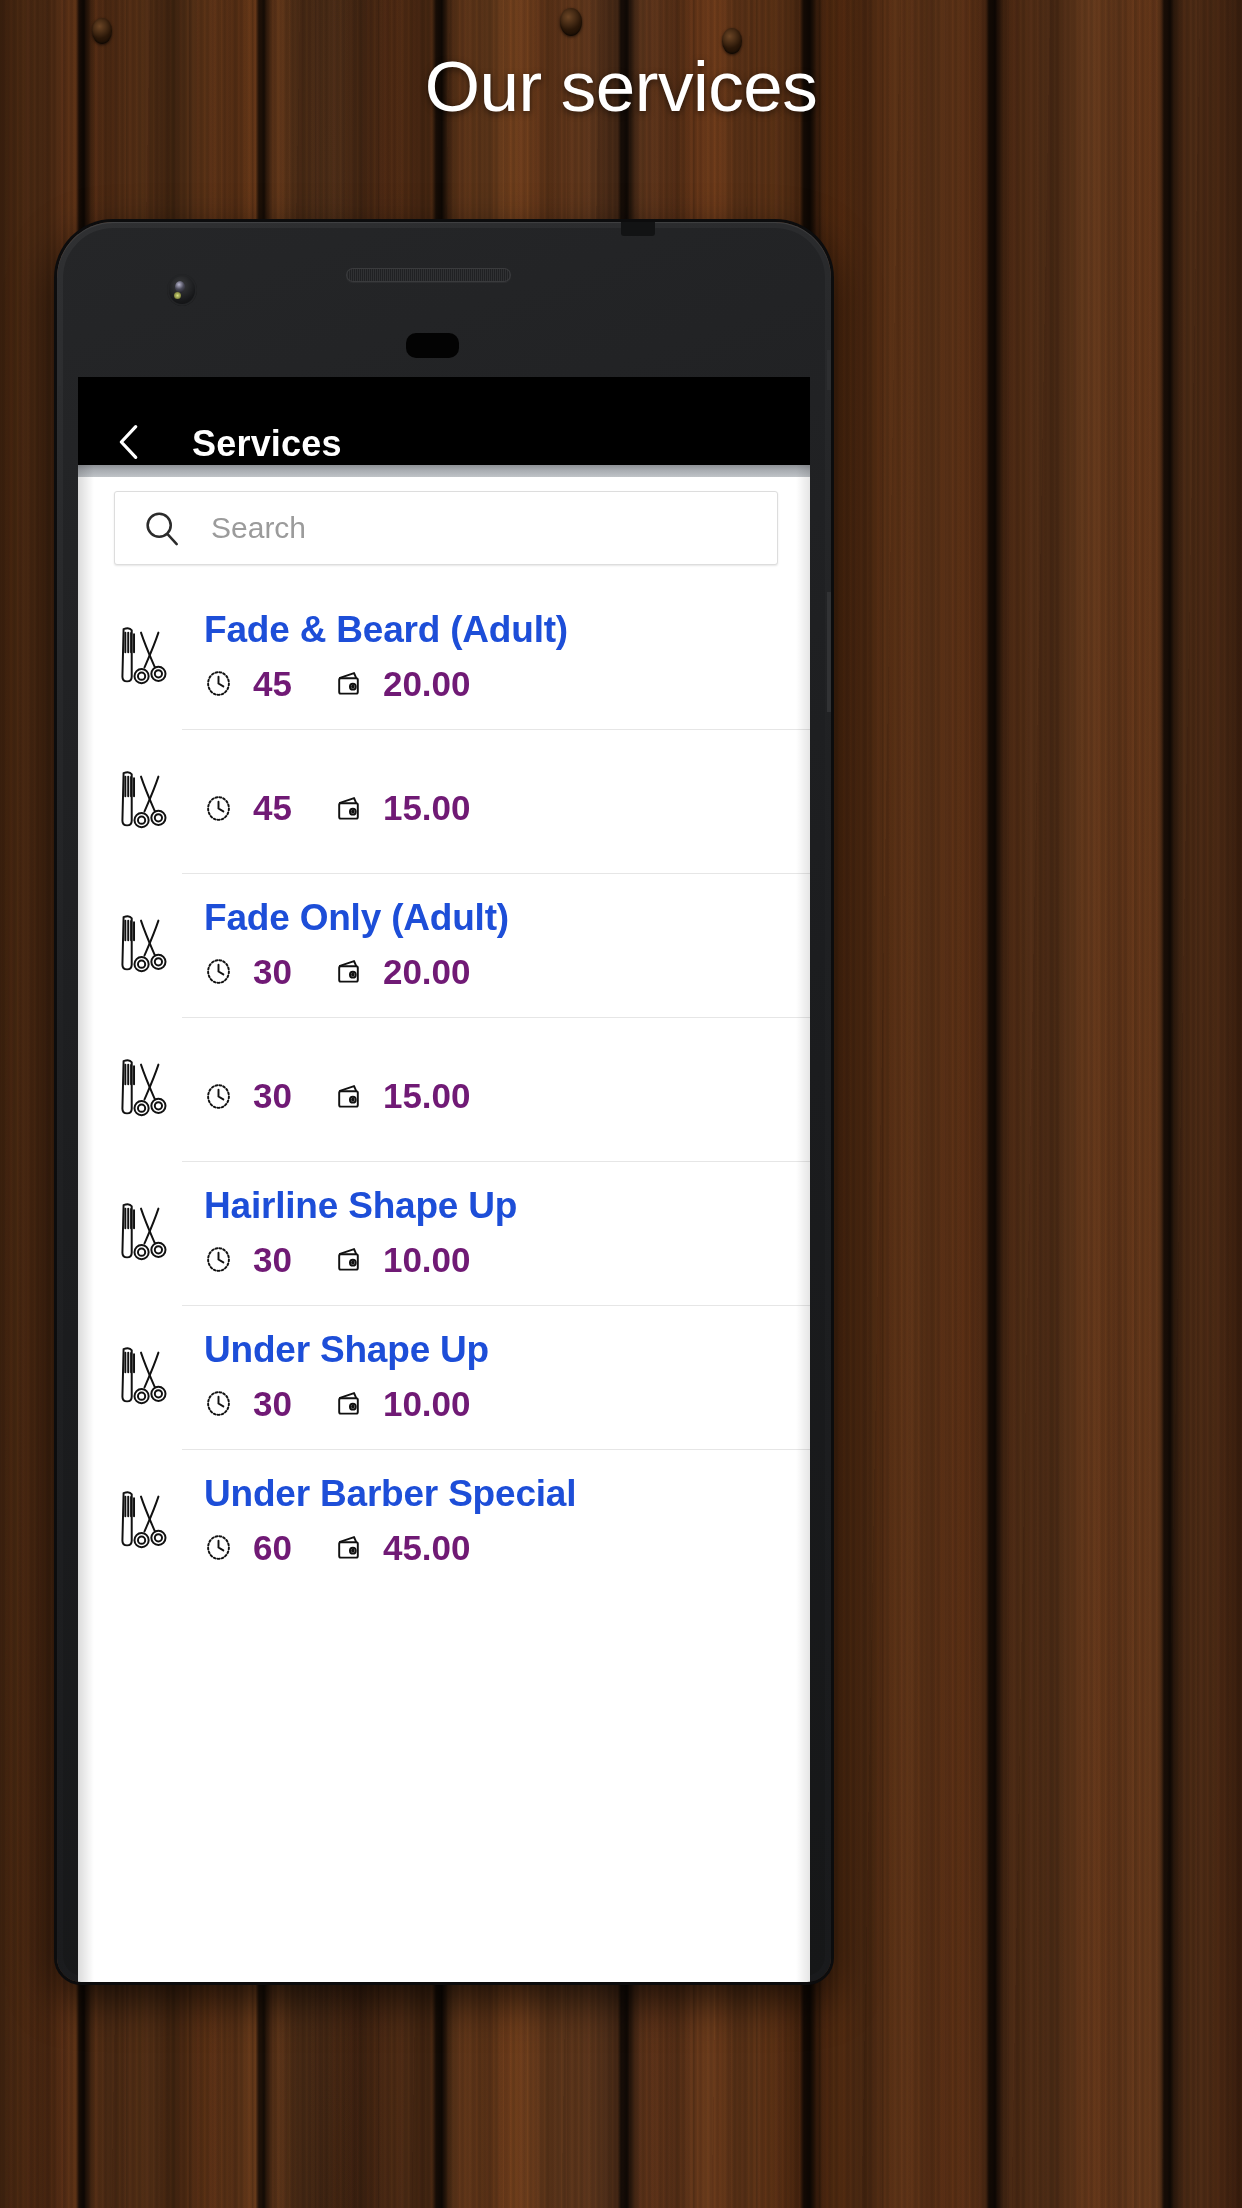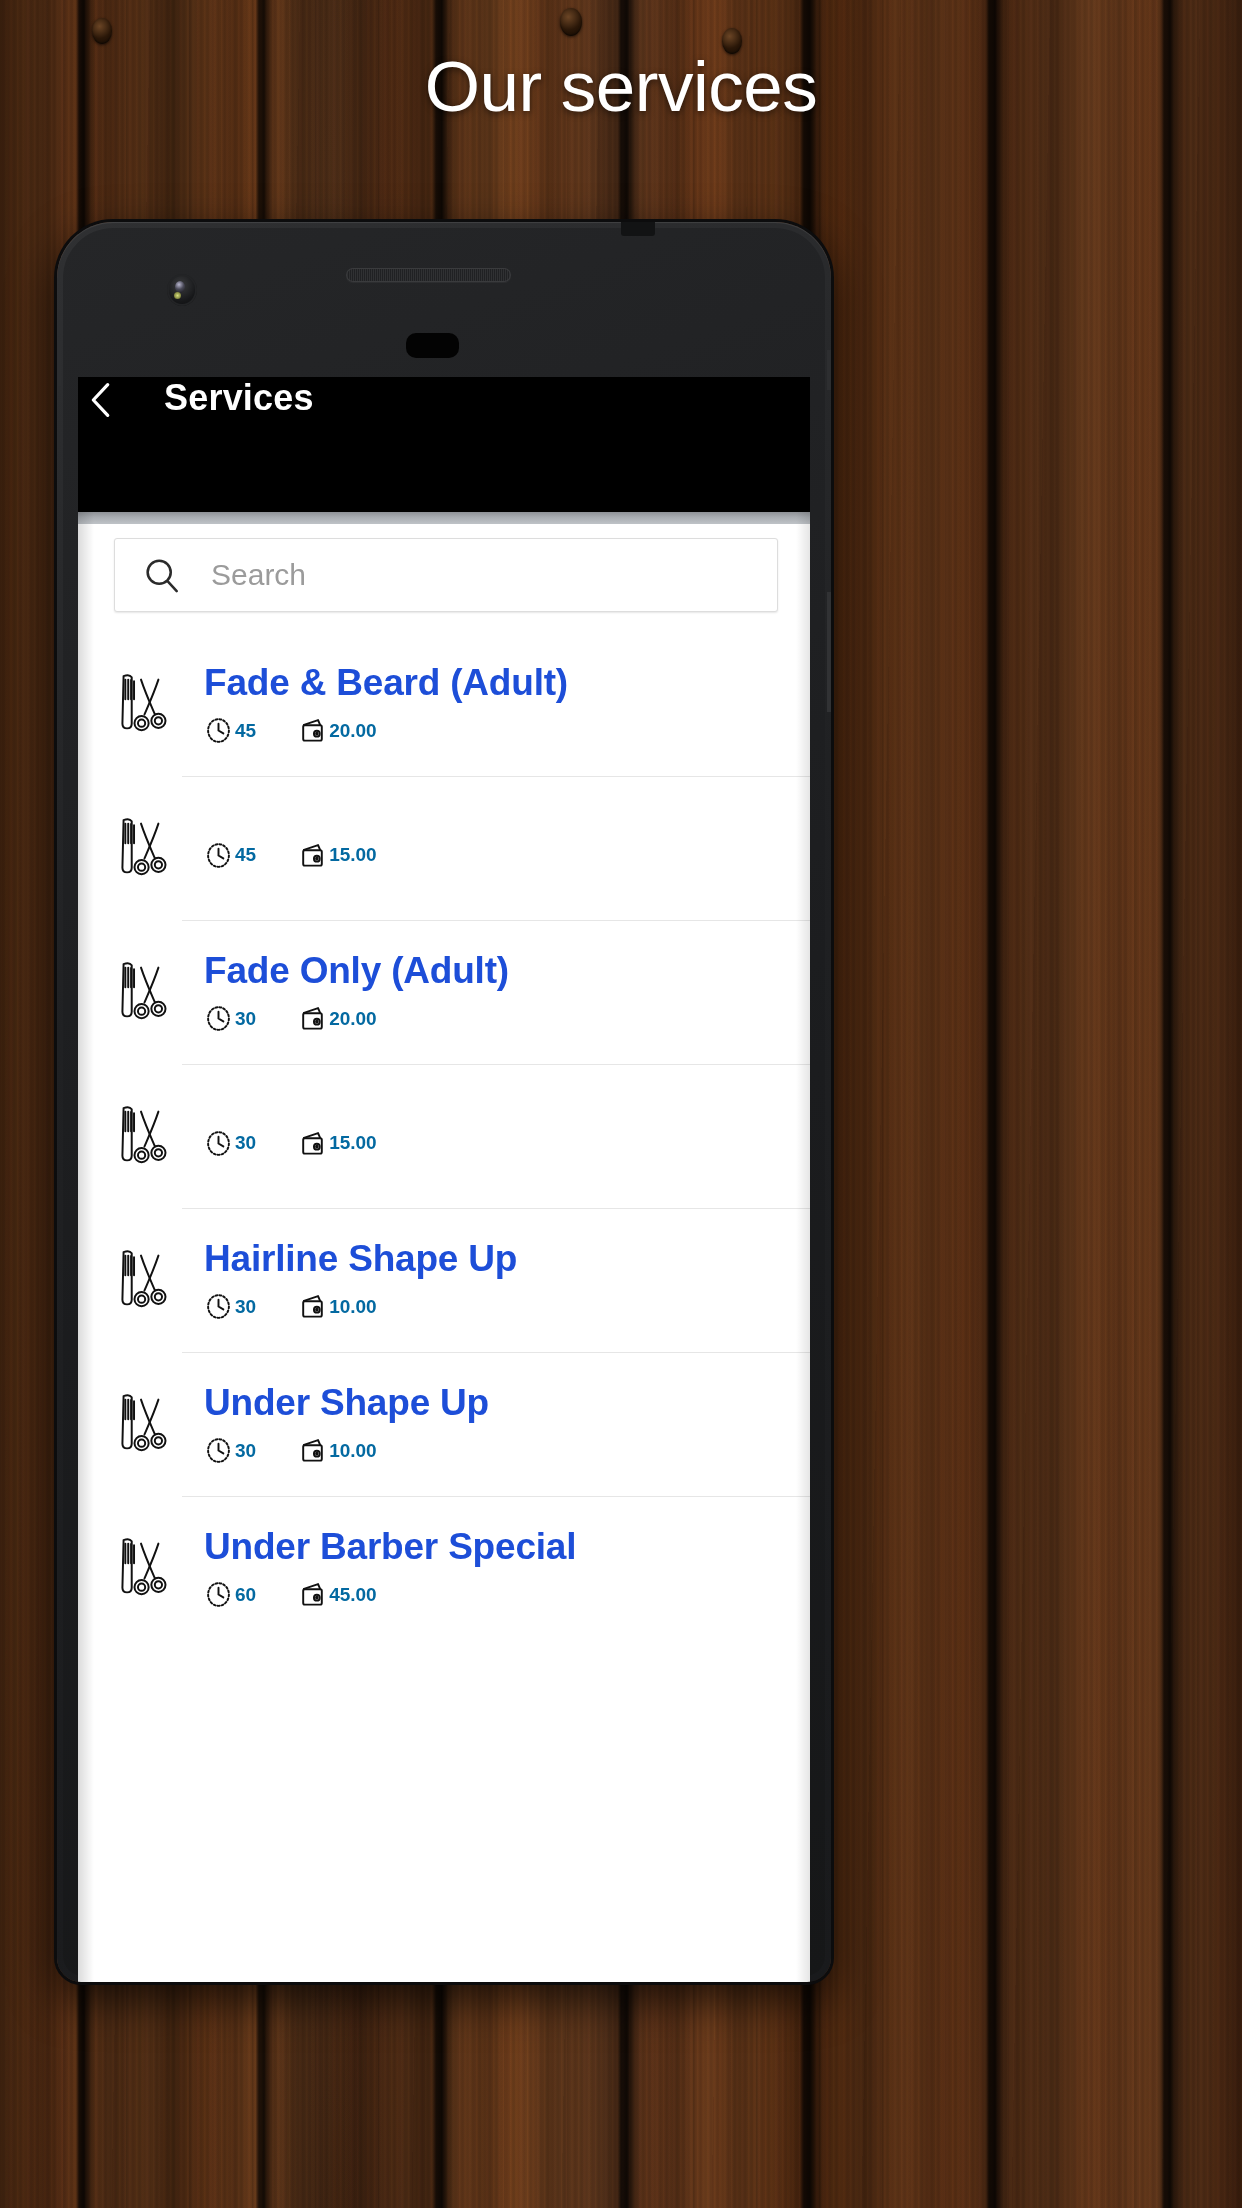--- a/index.html
+++ b/index.html
@@ -154,22 +154,23 @@
 
   
   #screen {
     position:absolute; left:21px; top:155px;
     width:732px; height:1605px;
     background:#ffffff; overflow:hidden;
   }
 
   
   #appbar {
-    height:135px; background:#000000;
-    display:flex; align-items:flex-start;
+    height:88px; background:#000000;
+    display:flex; align-items:flex-end;
+    padding-left:28px;
     position:relative;
   }
   #back-chevron { width:46px; height:46px; display:block; flex:none; }
   #appbar-title {
     color:#ffffff; font-size:36px; font-weight:700;
     margin-left:40px; letter-spacing:.2px;
   }
   #statusline {
     height:12px;
     background:linear-gradient(180deg,#8e9196 0%, #a9adb2 45%, #bfc3c7 100%);
@@ -214,21 +215,21 @@
     font-size:37px; font-weight:700; color:#1d4ed8;
     letter-spacing:-.2px; line-height:1.06;
   }
   .row-meta {
     margin-top:14px; display:flex; align-items:center;
   }
   .meta-group { display:flex; align-items:center; }
   .meta-group + .meta-group { margin-left:42px; }
   .meta-group svg { width:29px; height:29px; display:block; flex:none; }
   .meta-text {
-    margin-left:2px; font-size:19px; font-weight:700; color:#0369a1;
+    margin-left:20px; font-size:35px; font-weight:700; color:#701a75;
   }
   
   #glassL {
     position:absolute; left:0; top:0; width:16px; height:100%;
     background:linear-gradient(90deg, rgba(0,0,0,.14), rgba(0,0,0,0));
     pointer-events:none;
   }
   #glassR {
     position:absolute; right:0; top:0; width:14px; height:100%;
     background:linear-gradient(270deg, rgba(0,0,0,.10), rgba(0,0,0,0));

